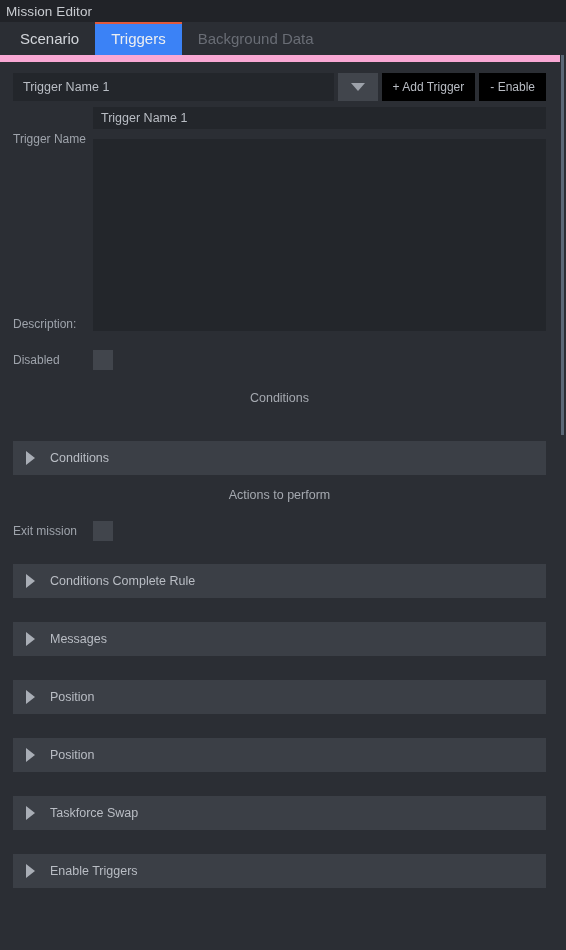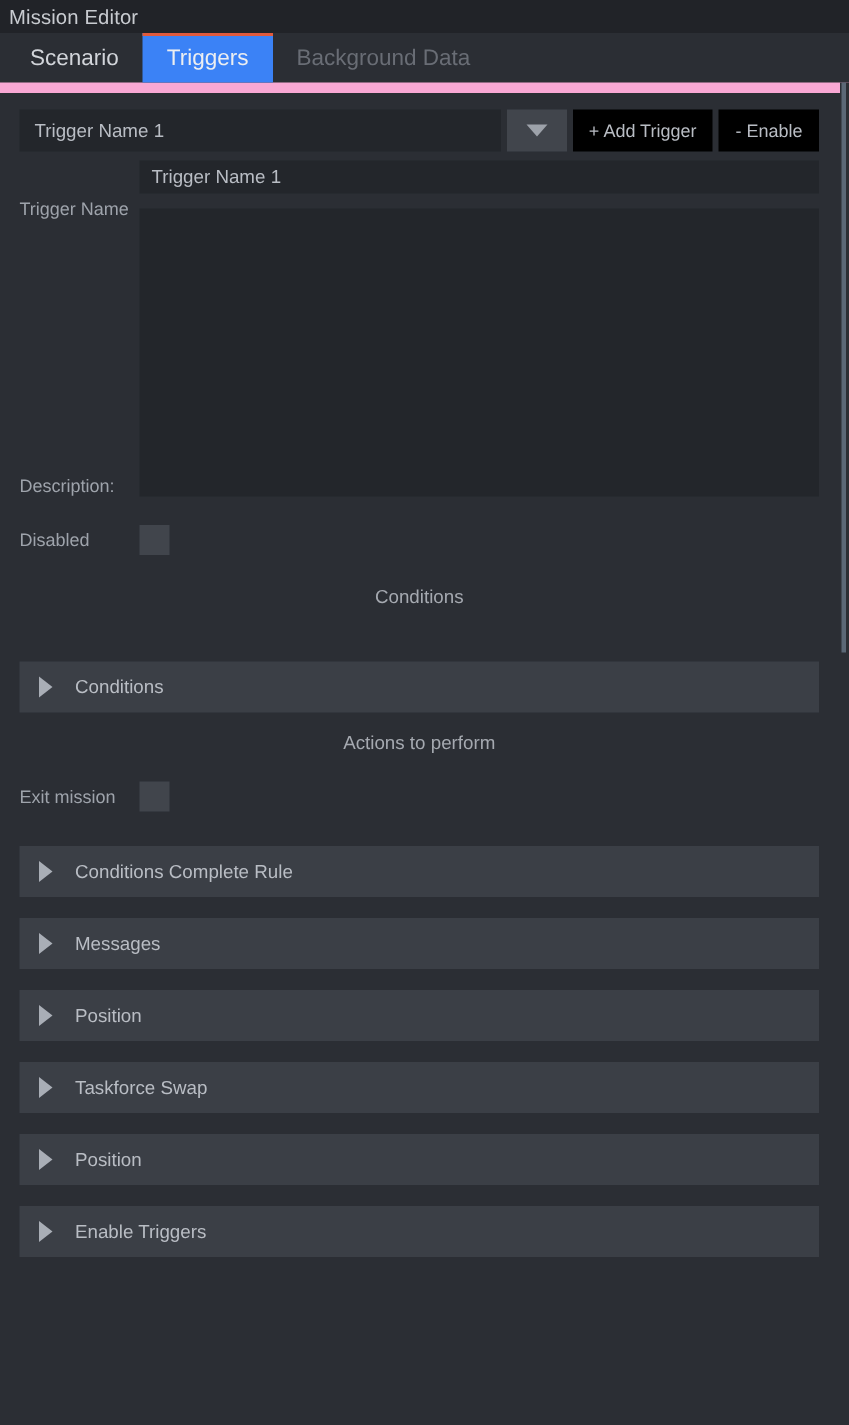--- a/index.html
+++ b/index.html
@@ -215,21 +215,21 @@
     border-bottom: 7px solid transparent;
     border-left: 9px solid #a9aeb6;
     margin-right: 15px;
     flex: none;
   }
   .panel-label {
     color: #b9bdc4;
     font-size: 12.5px;
   }
 
-  .panel-list .panel { margin-bottom: 14px; }
+  .panel-list .panel { margin-bottom: 24px; }
 
   
   .scrollbar {
     position: absolute;
     top: 55px;
     right: 0;
     width: 6px;
     bottom: 0;
     background: #2b2e34;
   }
@@ -317,25 +317,25 @@
       <div class="panel">
         <span class="panel-tri"></span>
         <span class="panel-label">Messages</span>
       </div>
       <div class="panel">
         <span class="panel-tri"></span>
         <span class="panel-label">Position</span>
       </div>
       <div class="panel">
         <span class="panel-tri"></span>
+        <span class="panel-label">Position</span>
+      </div>
+      <div class="panel">
+        <span class="panel-tri"></span>
         <span class="panel-label">Taskforce Swap</span>
-      </div>
-      <div class="panel">
-        <span class="panel-tri"></span>
-        <span class="panel-label">Position</span>
       </div>
       <div class="panel">
         <span class="panel-tri"></span>
         <span class="panel-label">Enable Triggers</span>
       </div>
     </div>
 
   </div>
 
   <div class="scrollbar">

